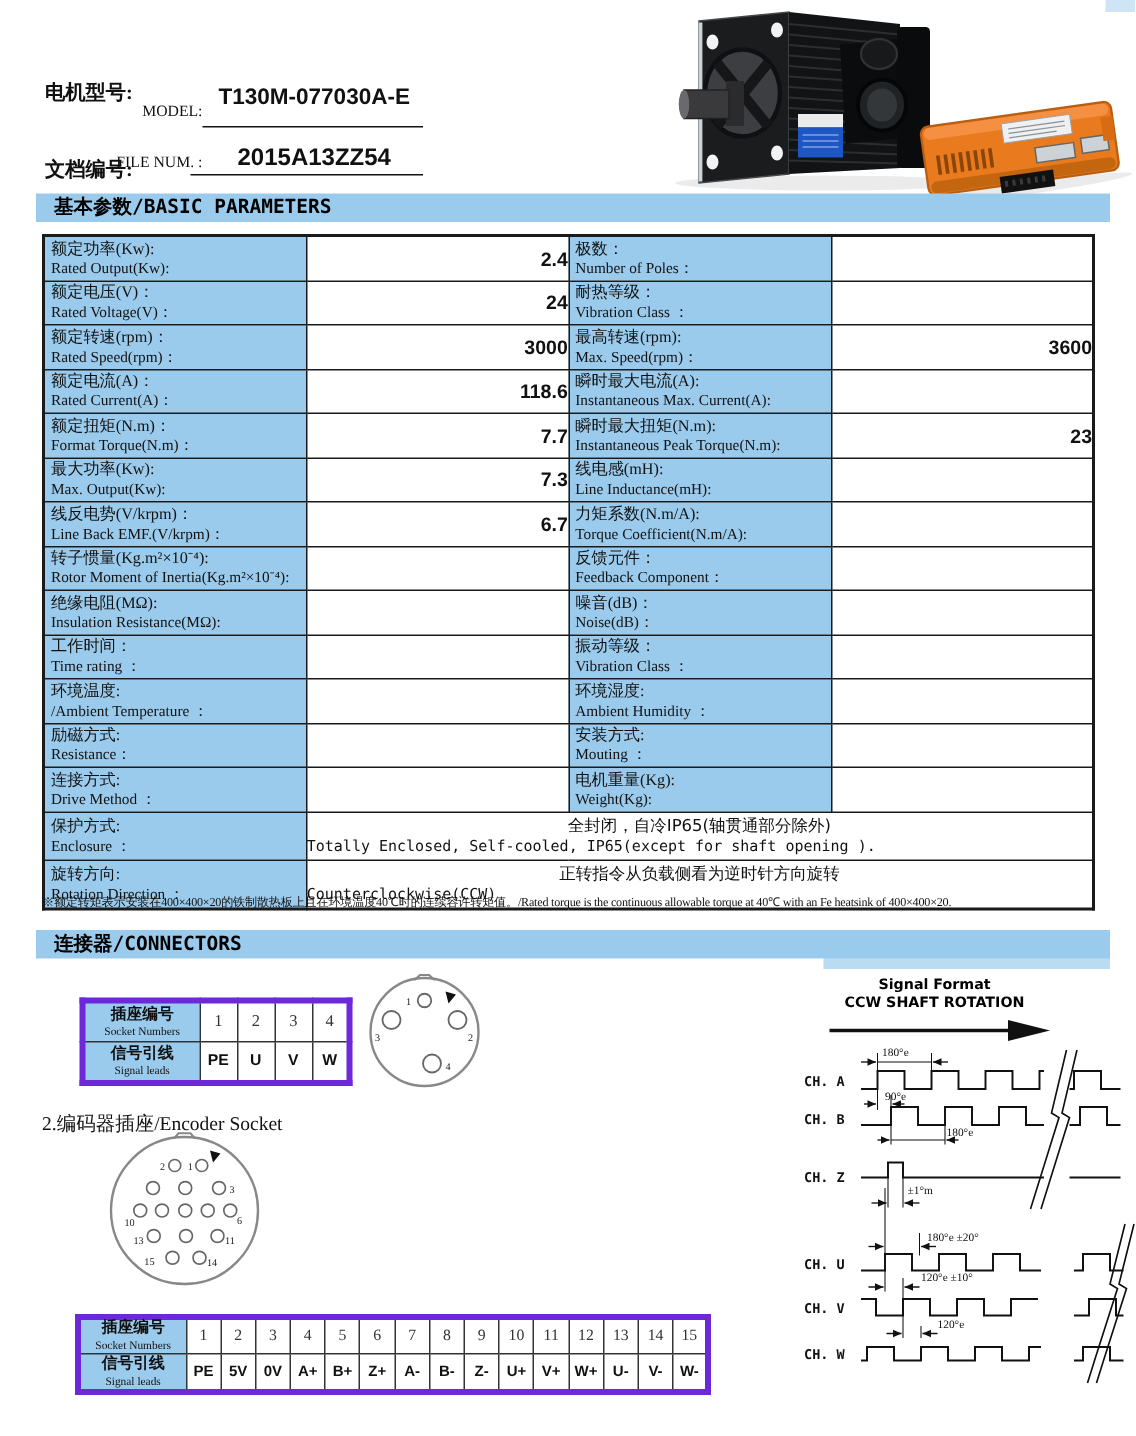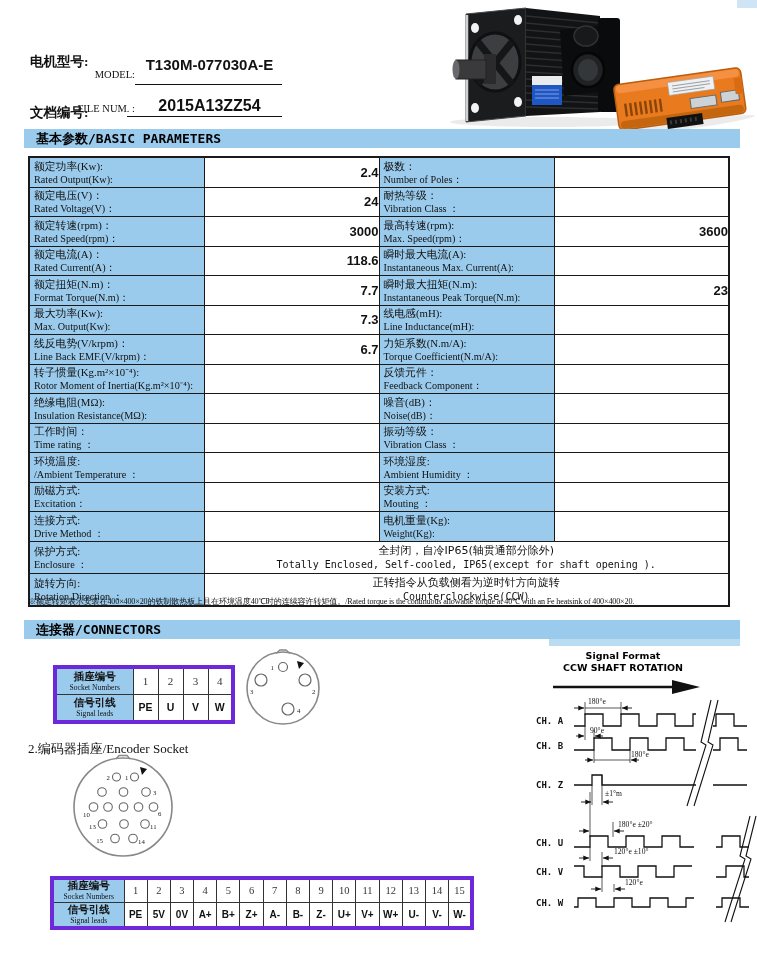--- a/index.html
+++ b/index.html
@@ -30,21 +30,21 @@
   .params .lbl{background:#9bcbec;padding:1px 2px 0 4px;margin-left:42px;}
   .params .cn{font-size:10.8px;line-height:13px;white-space:nowrap;}
   .params .en{font-size:10.2px;line-height:13px;white-space:nowrap;}
   .params .val{text-align:right;font-family:"Liberation Sans",sans-serif;
                font-size:13px;font-weight:600;}
   .prow td{height:27.5px;}
   .mrow td{height:30px;}
   .mval .mcn{font-family:"DejaVu Sans","Liberation Sans",sans-serif;font-size:11px;
              line-height:15px;text-align:center;}
   .mval .men{font-family:"DejaVu Sans Mono",monospace;font-size:10px;
-             line-height:14px;text-align:center;}
+             line-height:14px;}
 
   .footnote{position:absolute;left:28px;top:595px;width:726px;font-size:8.1px;
             letter-spacing:-0.15px;white-space:nowrap;color:#111;}
 
   
   .subtitle{position:absolute;font-size:13px;color:#111;}
   .ctab{position:absolute;border:4px solid #6d28d9;table-layout:fixed;}
   .ctab td{border:1px solid #333;padding:0;text-align:center;vertical-align:middle;}
   .ctab .lblc{background:#9bcbec;}
   .ctab .lcn{font-size:10.5px;font-weight:bold;line-height:12px;}
@@ -307,21 +307,21 @@
         <td class="val"></td>
         <td class="lbl">
             <div class="cn">环境湿度:</div>
             <div class="en">Ambient Humidity ：</div>
           </td>
         <td class="val"></td>
       </tr>
       <tr class="prow">
         <td class="lbl">
             <div class="cn">励磁方式:</div>
-            <div class="en">Excitation：</div>
+            <div class="en">Resistance：</div>
           </td>
         <td class="val"></td>
         <td class="lbl">
             <div class="cn">安装方式:</div>
             <div class="en">Mouting ：</div>
           </td>
         <td class="val"></td>
       </tr>
       <tr class="prow">
         <td class="lbl">

